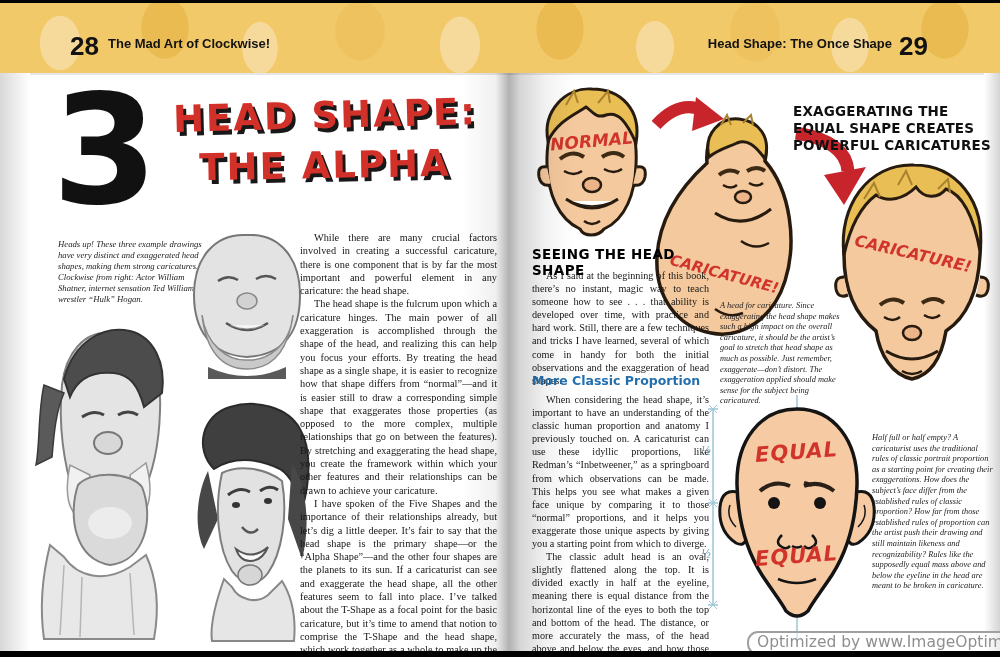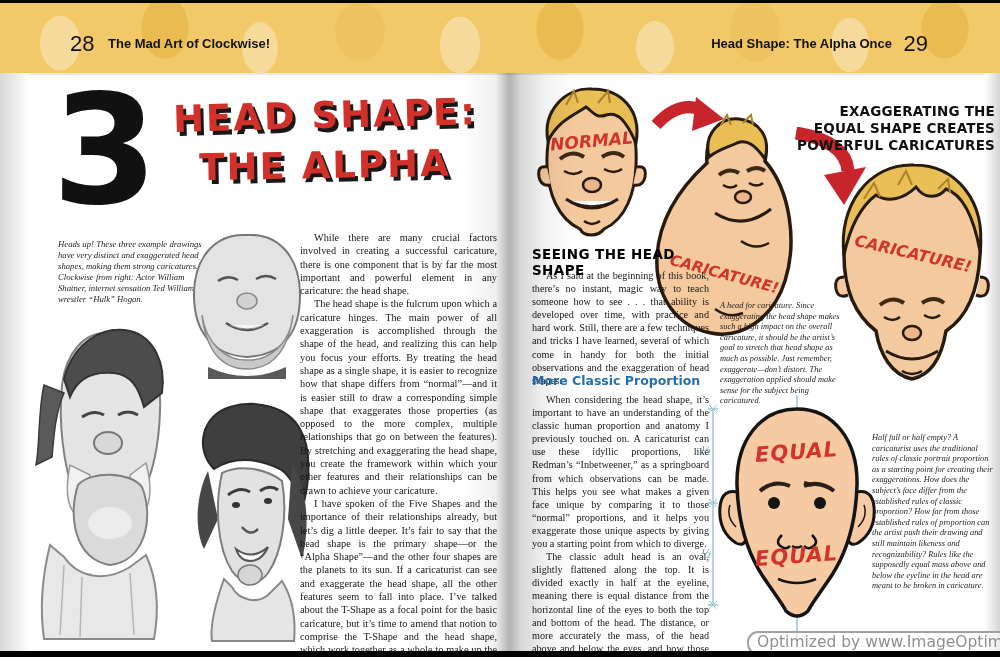--- a/index.html
+++ b/index.html
@@ -21,21 +21,21 @@
       radial-gradient(ellipse 42px 50px at 360px 28px, #eec25e 0 58%, rgba(0,0,0,0) 60%),
       radial-gradient(ellipse 34px 48px at 460px 42px, #f6da9b 0 58%, rgba(0,0,0,0) 60%),
       radial-gradient(ellipse 40px 52px at 560px 26px, #e9bb51 0 58%, rgba(0,0,0,0) 60%),
       radial-gradient(ellipse 32px 44px at 655px 44px, #f6da9b 0 58%, rgba(0,0,0,0) 60%),
       radial-gradient(ellipse 42px 52px at 755px 28px, #eec25e 0 58%, rgba(0,0,0,0) 60%),
       radial-gradient(ellipse 32px 46px at 850px 42px, #f6da9b 0 58%, rgba(0,0,0,0) 60%),
       radial-gradient(ellipse 40px 50px at 945px 26px, #e9bb51 0 58%, rgba(0,0,0,0) 60%);
     border-bottom:2px solid #e6e6e6;
   }
   .band .hdr{position:absolute;top:30px;color:#121212;font-family:"Liberation Sans",sans-serif;white-space:nowrap;}
-  .pgnum{font-size:22px;font-weight:400;letter-spacing:0;}
+  .pgnum{font-size:26px;font-weight:700;letter-spacing:0;}
   .runtitle{font-size:13px;font-weight:700;}
   #hdr-left-num{left:70px;top:28px;}
   #hdr-left-title{left:108px;top:33px;}
   #hdr-right-title{right:108px;top:33px;}
   #hdr-right-num{right:72px;top:28px;}
   
   .gutter{
     position:absolute;left:462px;top:70px;width:112px;height:581px;
     background:linear-gradient(90deg, rgba(0,0,0,0) 0%, rgba(0,0,0,0.06) 30%,
       rgba(0,0,0,0.30) 42%, rgba(0,0,0,0.16) 52%, rgba(0,0,0,0.05) 75%, rgba(0,0,0,0) 100%);
@@ -63,21 +63,21 @@
   .caption{
     font-style:italic;color:#1c1c1c;
   }
   #cap-left{position:absolute;left:58px;top:236px;width:150px;font-size:8.7px;line-height:11px;}
   .cap-lead{font-weight:normal;}
   .bodycol{color:#161616;text-align:justify;}
   .bodycol p{margin:0;text-indent:14px;}
   #body-left{position:absolute;left:300px;top:228px;width:197px;font-size:10.3px;line-height:13.3px;}
   
   .headline{
-    position:absolute;left:793px;top:100px;width:202px;text-align:right;
+    position:absolute;left:793px;top:100px;width:202px;text-align:left;
     font-family:"DejaVu Sans",sans-serif;font-weight:bold;color:#101010;
     font-size:13.5px;line-height:17px;letter-spacing:0.2px;
   }
   .secthead{
     position:absolute;left:532px;top:243px;width:200px;
     font-family:"DejaVu Sans",sans-serif;font-weight:bold;color:#000;
     font-size:13.5px;letter-spacing:0.4px;
   }
   #seeing-para{position:absolute;left:532px;top:266px;width:177px;font-size:10.2px;line-height:13.1px;}
   .subhead{
@@ -102,21 +102,21 @@
   .halflbl{font-family:"Liberation Serif",serif;font-style:italic;fill:#5e93ad;font-size:13px;}
 </style>
 </head>
 <body>
 
 <div id="spread">
 
   <div class="band">
     <div class="hdr pgnum" id="hdr-left-num">28</div>
     <div class="hdr runtitle" id="hdr-left-title">The Mad Art of Clockwise!</div>
-    <div class="hdr runtitle" id="hdr-right-title">Head Shape: The Alpha Once</div>
+    <div class="hdr runtitle" id="hdr-right-title">Head Shape: The Once Shape</div>
     <div class="hdr pgnum" id="hdr-right-num">29</div>
   </div>
 
   <div class="edgeL"></div>
   <div class="edgeR"></div>
 
   <div class="chapnum">3</div>
 
   <div class="chaptitle">
     <span class="tl">HEAD SHAPE:</span>

